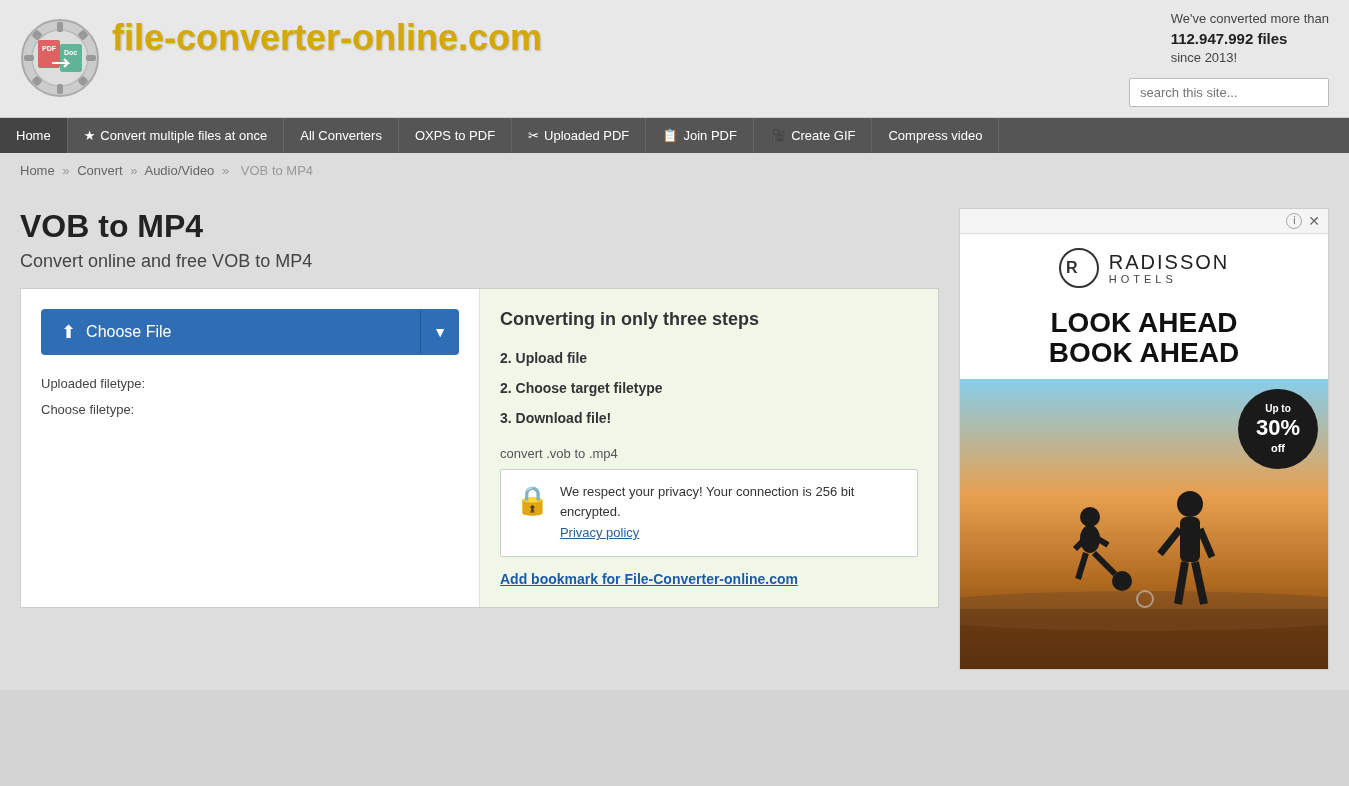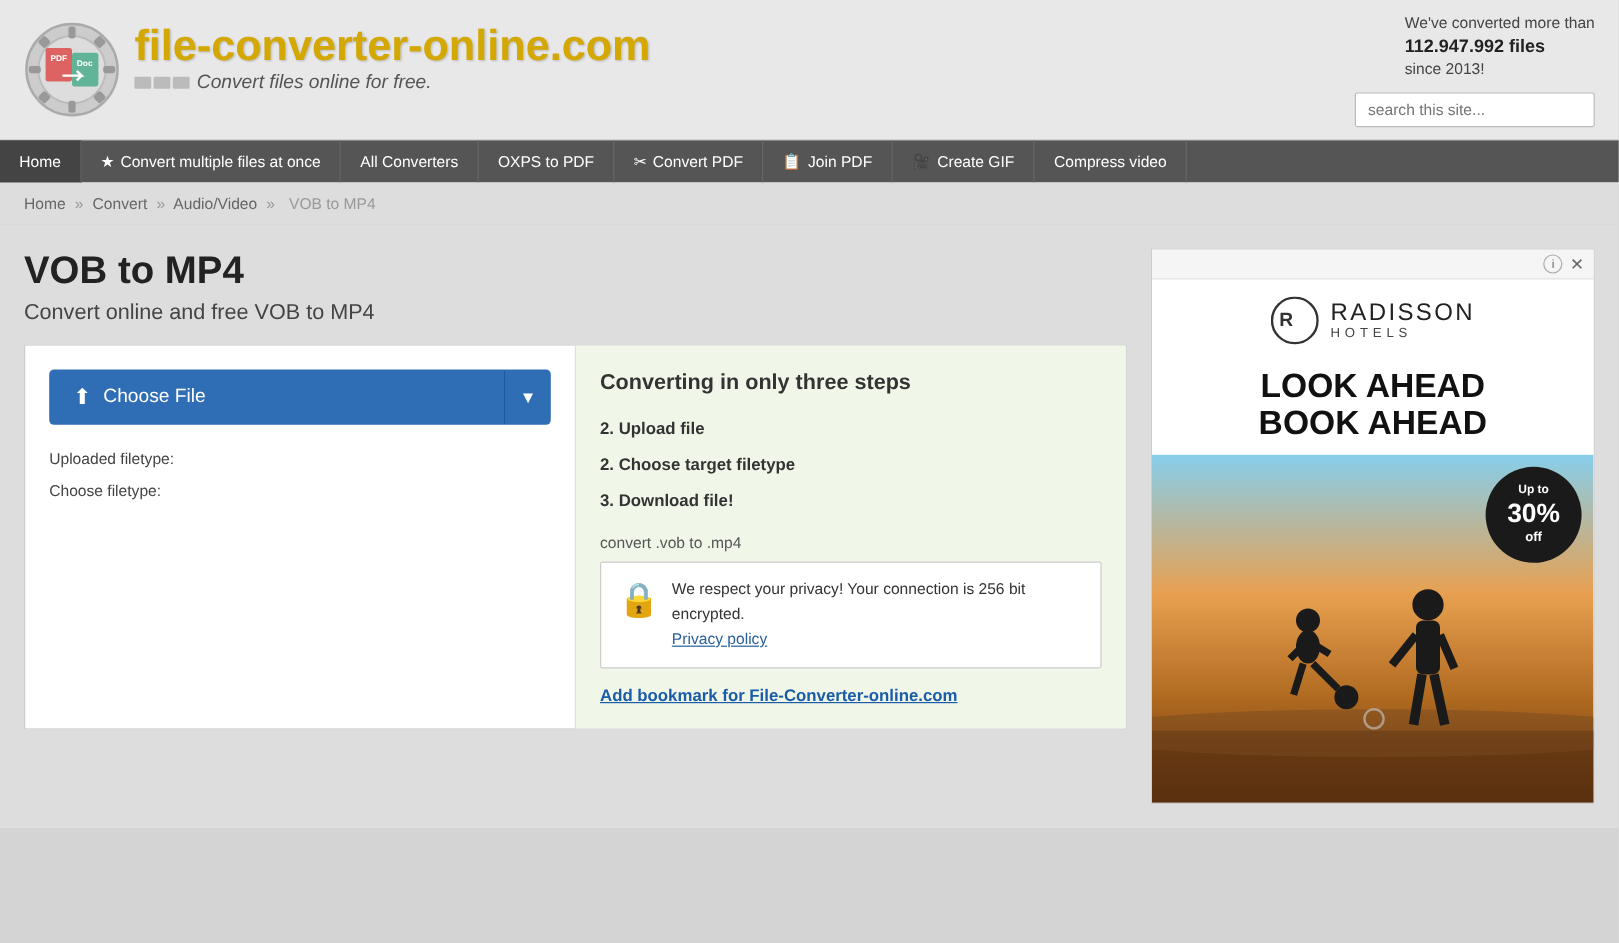--- a/index.html
+++ b/index.html
@@ -375,28 +375,20 @@
       <rect x="18" y="22" width="22" height="28" rx="2" fill="#d44" opacity="0.8"></rect>
       <text x="22" y="33" font-size="7" fill="white" font-weight="bold">PDF</text>
 
       <rect x="40" y="26" width="22" height="28" rx="2" fill="#4a8" opacity="0.8"></rect>
       <text x="44" y="37" font-size="7" fill="white" font-weight="bold">Doc</text>
 
       <path d="M32 45 L48 45 L44 41 M48 45 L44 49" stroke="white" stroke-width="2" fill="none"></path>
     </svg>
     <div id="logo-text-area">
       <div id="site-title">file-converter-online.com</div>
-      <div id="site-subtitle">
-        <div id="subtitle-icons">
-          <div class="subtitle-box"></div>
-          <div class="subtitle-box"></div>
-          <div class="subtitle-box"></div>
-        </div>
-        <span>Convert files online for free.</span>
-      </div>
     </div>
   </div>
 
   <div id="header-right">
     <div id="conversion-count">
       <span>We've converted more than</span><br>
       <strong>112.947.992 files</strong><br>
       <span>since 2013!</span>
     </div>
     <input id="search-box" type="text" placeholder="search this site..." style="">
@@ -412,21 +404,21 @@
     <span>Convert multiple files at once</span>
   </div>
   <div class="nav-item">
     <span>All Converters</span>
   </div>
   <div class="nav-item">
     <span>OXPS to PDF</span>
   </div>
   <div class="nav-item">
     <span>✂</span>
-    <span>Convert PDF</span>
+    <span>Uploaded PDF</span>
   </div>
   <div class="nav-item">
     <span>📋</span>
     <span>Join PDF</span>
   </div>
   <div class="nav-item">
     <span>🎥</span>
     <span>Create GIF</span>
   </div>
   <div class="nav-item">

